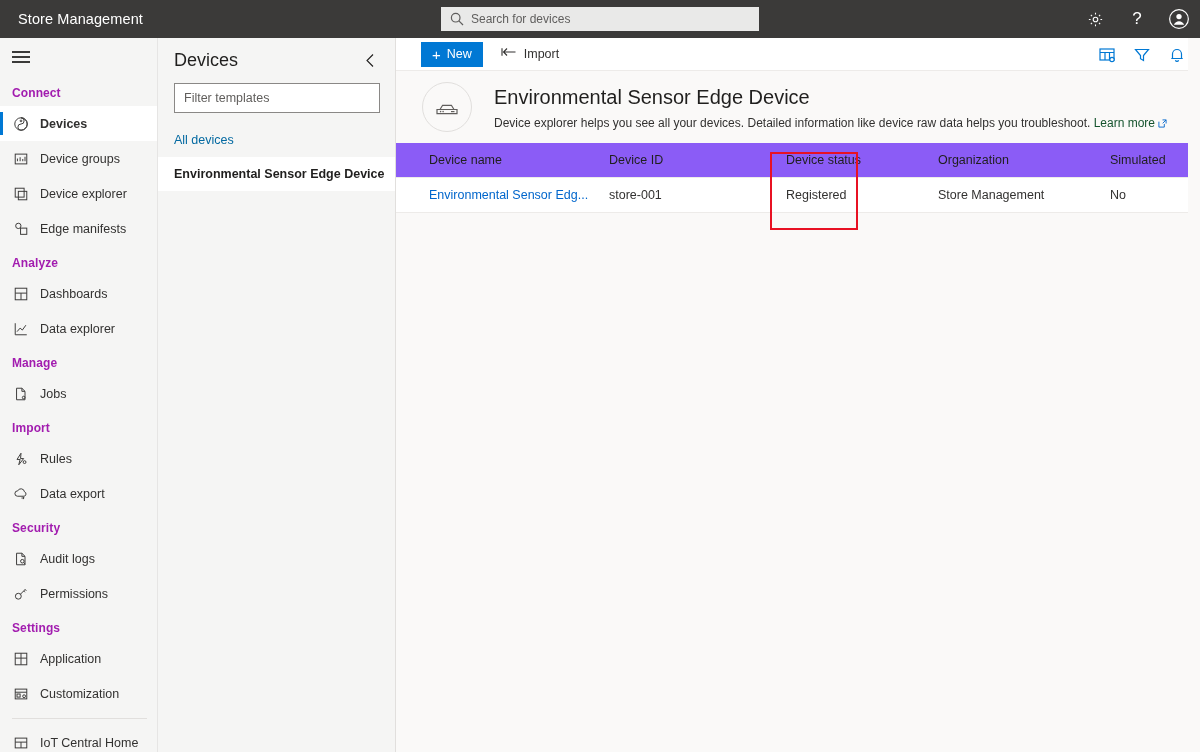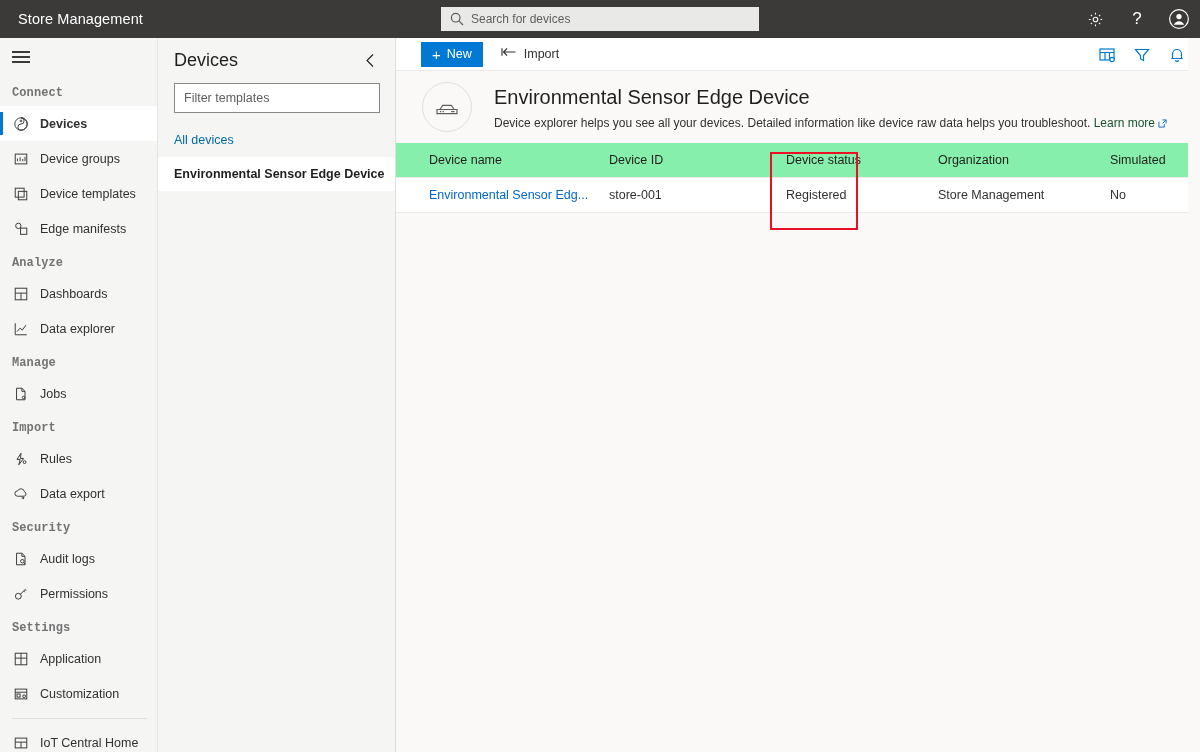--- a/index.html
+++ b/index.html
@@ -64,24 +64,23 @@
   .hamburger {
     height: 38px; display: flex; align-items: center;
     padding-left: 12px;
   }
   .hamburger .bars { width: 18px; }
   .hamburger .bars i {
     display: block; height: 1.5px; background: #3b3a39;
     margin: 3.5px 0;
   }
   .nav-section {
-    font-size: 12px; font-weight: bold; color: #737373;
+    font-size: 12px; font-weight: bold; color: #a21caf;
     padding: 10px 0 6px 12px;
     letter-spacing: .1px;
-    font-family: Liberation Mono, monospace;
   }
   .nav-item {
     position: relative;
     height: 35px;
     display: flex; align-items: center;
     padding-left: 12px;
     font-size: 12.5px; color: #323130;
     white-space: nowrap;
   }
   .nav-item .ico {
@@ -201,21 +200,21 @@
   
   .table { background: #ffffff; }
   .trow {
     display: flex; align-items: center;
     height: 35px;
     border-bottom: 1px solid #edebe9;
     font-size: 12.5px;
   }
   .trow.header {
     color: #201f1e;
-    background: #86efac;
+    background: #8b5cf6;
   }
   .trow.body { height: 35px; color: #323130; }
   .cell { padding-left: 0; white-space: nowrap; overflow: hidden; }
   .c-name { width: 180px; margin-left: 33px; }
   .c-id   { width: 177px; }
   .c-stat { width: 152px; }
   .c-org  { width: 172px; }
   .c-sim  { width: 90px; }
   .link-cell { color: #0066cc; }
   .right-edge {
@@ -297,21 +296,21 @@
       </span>
       <span>Device groups</span>
     </div>
     <div class="nav-item">
       <span class="ico">
         <svg width="16" height="16" viewBox="0 0 18 18" fill="none" stroke="#3b3a39" stroke-width="1.1">
           <rect x="2.5" y="2.5" width="10" height="10"></rect>
             <rect x="6" y="6" width="9.5" height="9.5"></rect>
         </svg>
       </span>
-      <span>Device templates</span>
+      <span>Device explorer</span>
     </div>
     <div class="nav-item">
       <span class="ico">
         <svg width="16" height="16" viewBox="0 0 18 18" fill="none" stroke="#3b3a39" stroke-width="1.1">
           <circle cx="6" cy="5.5" r="3"></circle>
             <rect x="8.5" y="8" width="7" height="7"></rect>
         </svg>
       </span>
       <span>Edge manifests</span>
     </div>

